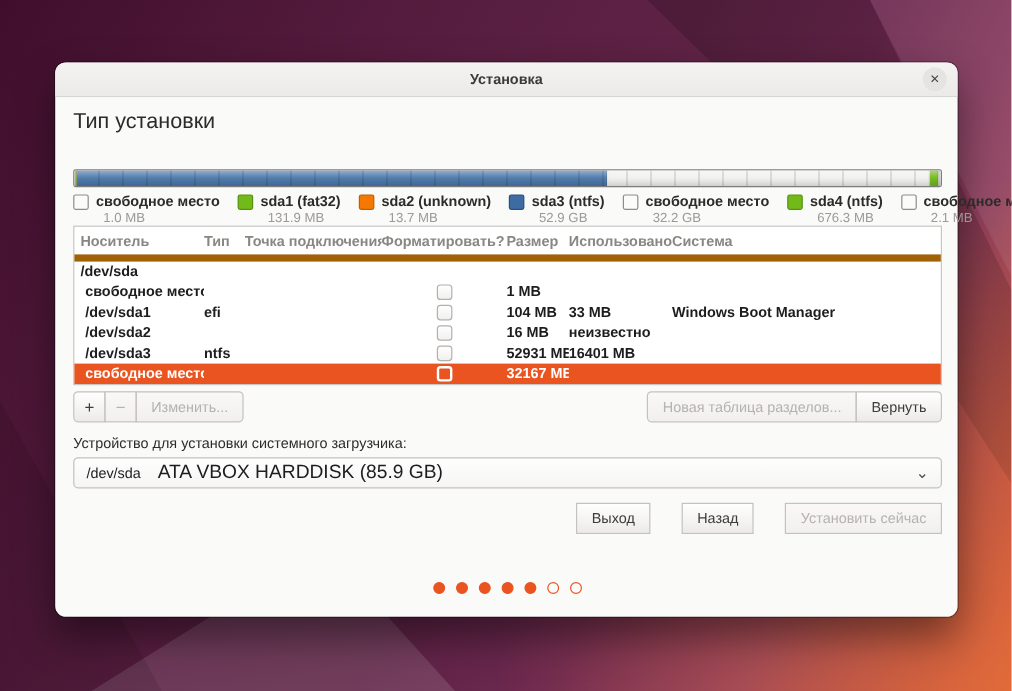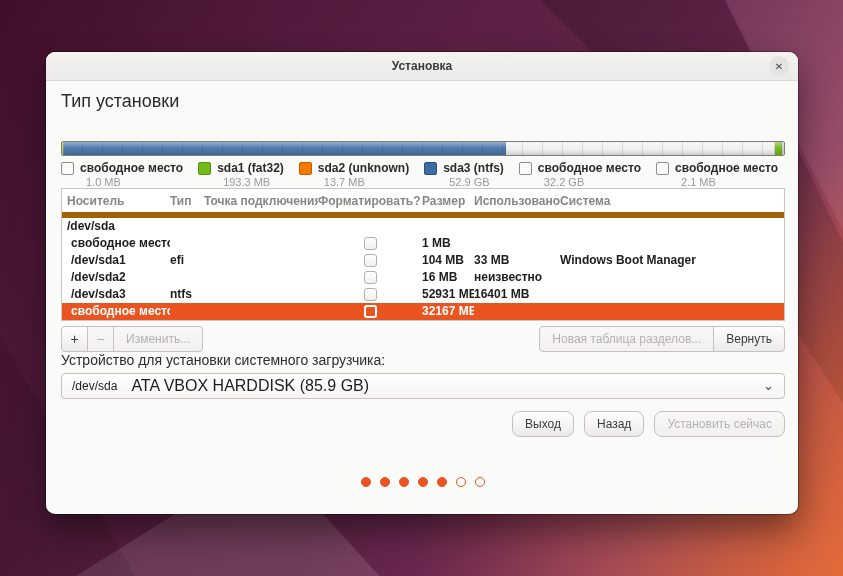--- a/index.html
+++ b/index.html
@@ -57,33 +57,33 @@
   .tbody-row{height:17px;font-size:12px;font-weight:600;color:#1d1d1d;cursor:pointer;}
   .tbody-row .cell{white-space:nowrap;overflow:hidden;line-height:17px;}
   .tbody-row .indent{padding-left:4px;}
   .tbody-row.selected{background:#E95420;color:#fff;}
   .cbwrap{display:flex;justify-content:center;align-items:center;}
   .cb{width:13px;height:13px;border-radius:3px;border:1px solid #b3b0ad;
     background:linear-gradient(#fefefe,#f1f0ef);box-sizing:border-box;cursor:pointer;}
   .selected .cb{border:2px solid #fff;background:transparent;}
 
   
-  .btn{height:26px;border:1px solid #c4c1be;border-radius:8px;
+  .btn{height:26px;border:1px solid #c4c1be;border-radius:0;
     background:linear-gradient(#fefefe,#f4f3f1 60%,#eceae8);
     font-size:12px;color:#3c3c3c;display:inline-flex;align-items:center;justify-content:center;
-    padding:0 12px;cursor:pointer;box-sizing:border-box;font-family:inherit;}
+    padding:0 12px;cursor:pointer;box-sizing:border-box;font-family:inherit;margin-left:16px;}
   .btn.disabled{color:#b5b2af;background:linear-gradient(#f9f8f7,#f1f0ee);cursor:default;}
   .linked{display:inline-flex;}
   .linked .btn{border-radius:0;margin-left:-1px;}
   .linked .btn:first-child{border-radius:4px 0 0 4px;margin-left:0;}
   .linked .btn:last-child{border-radius:0 4px 4px 0;}
   .btn.square{width:27px;padding:0;font-size:14px;}
   .actions{margin-top:5px;display:flex;justify-content:space-between;align-items:center;}
 
-  .boot-label{font-size:14px;color:#2d2d2d;}
+  .boot-label{margin-top:10px;font-size:12px;color:#2d2d2d;}
   .dropdown{margin-top:5px;height:26px;border:1px solid #c4c1be;border-radius:4px;
     background:linear-gradient(#fefefe,#f6f5f4);display:flex;align-items:center;
     padding:0 10px;cursor:pointer;box-sizing:border-box;}
   .dropdown .dev{font-size:12px;color:#1d1d1d;}
   .dropdown .desc{font-size:16px;color:#1d1d1d;margin-left:14px;}
   .dropdown .chev{margin-left:auto;font-size:13px;color:#4a4a4a;line-height:10px;}
 
   .nav-buttons{margin-top:12px;display:flex;justify-content:flex-end;gap:10px;}
 
   .dots{margin-top:40px;display:flex;justify-content:center;gap:9px;}
@@ -127,21 +127,21 @@
             <span class="swatch" style="background: rgb(251, 251, 250); border-color: rgb(143, 140, 137);"></span>
             <span class="legend-label">свободное место</span>
           </div>
         <span class="legend-size">1.0 MB</span>
       </div>
       <div class="legend-item">
         <div class="legend-top">
             <span class="swatch" style="background: rgb(114, 186, 26); border-color: rgb(85, 147, 14);"></span>
             <span class="legend-label">sda1 (fat32)</span>
           </div>
-        <span class="legend-size">193.3 MB</span>
+        <span class="legend-size">131.9 MB</span>
       </div>
       <div class="legend-item">
         <div class="legend-top">
             <span class="swatch" style="background: rgb(245, 121, 0); border-color: rgb(192, 95, 0);"></span>
             <span class="legend-label">sda2 (unknown)</span>
           </div>
         <span class="legend-size">13.7 MB</span>
       </div>
       <div class="legend-item">
         <div class="legend-top">
@@ -149,20 +149,27 @@
             <span class="legend-label">sda3 (ntfs)</span>
           </div>
         <span class="legend-size">52.9 GB</span>
       </div>
       <div class="legend-item">
         <div class="legend-top">
             <span class="swatch" style="background: rgb(251, 251, 250); border-color: rgb(143, 140, 137);"></span>
             <span class="legend-label">свободное место</span>
           </div>
         <span class="legend-size">32.2 GB</span>
+      </div>
+      <div class="legend-item">
+        <div class="legend-top">
+            <span class="swatch" style="background: rgb(114, 186, 26); border-color: rgb(85, 147, 14);"></span>
+            <span class="legend-label">sda4 (ntfs)</span>
+          </div>
+        <span class="legend-size">676.3 MB</span>
       </div>
       <div class="legend-item">
         <div class="legend-top">
             <span class="swatch" style="background: rgb(251, 251, 250); border-color: rgb(143, 140, 137);"></span>
             <span class="legend-label">свободное место</span>
           </div>
         <span class="legend-size">2.1 MB</span>
       </div>
     </div>
 

